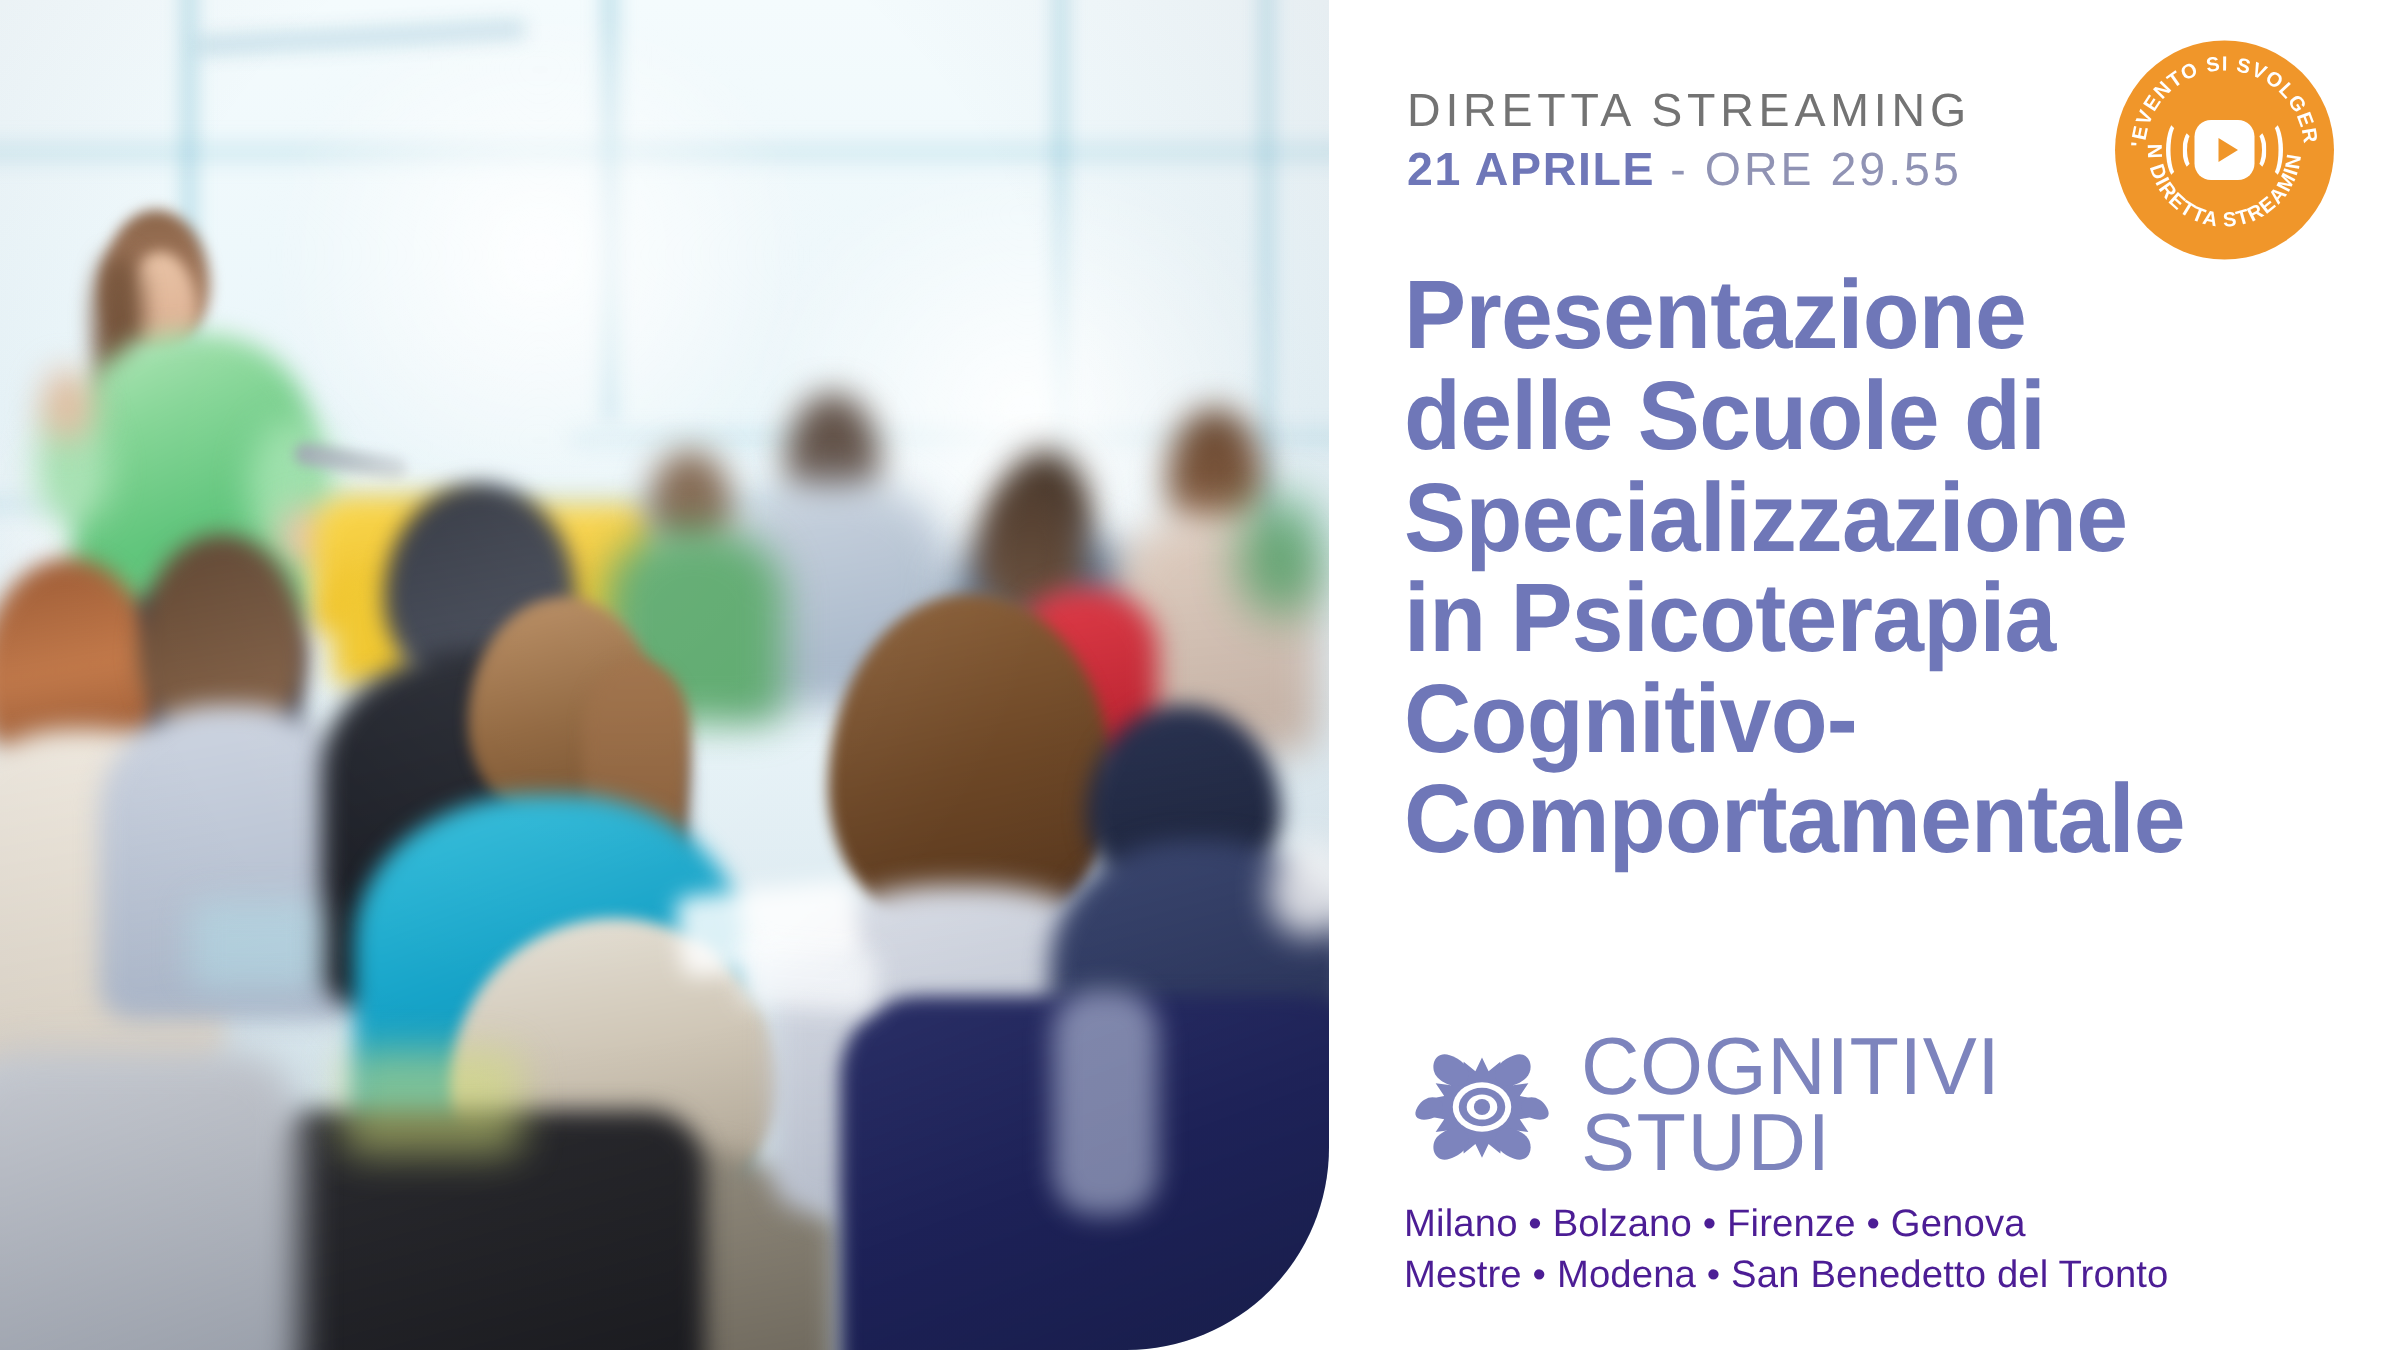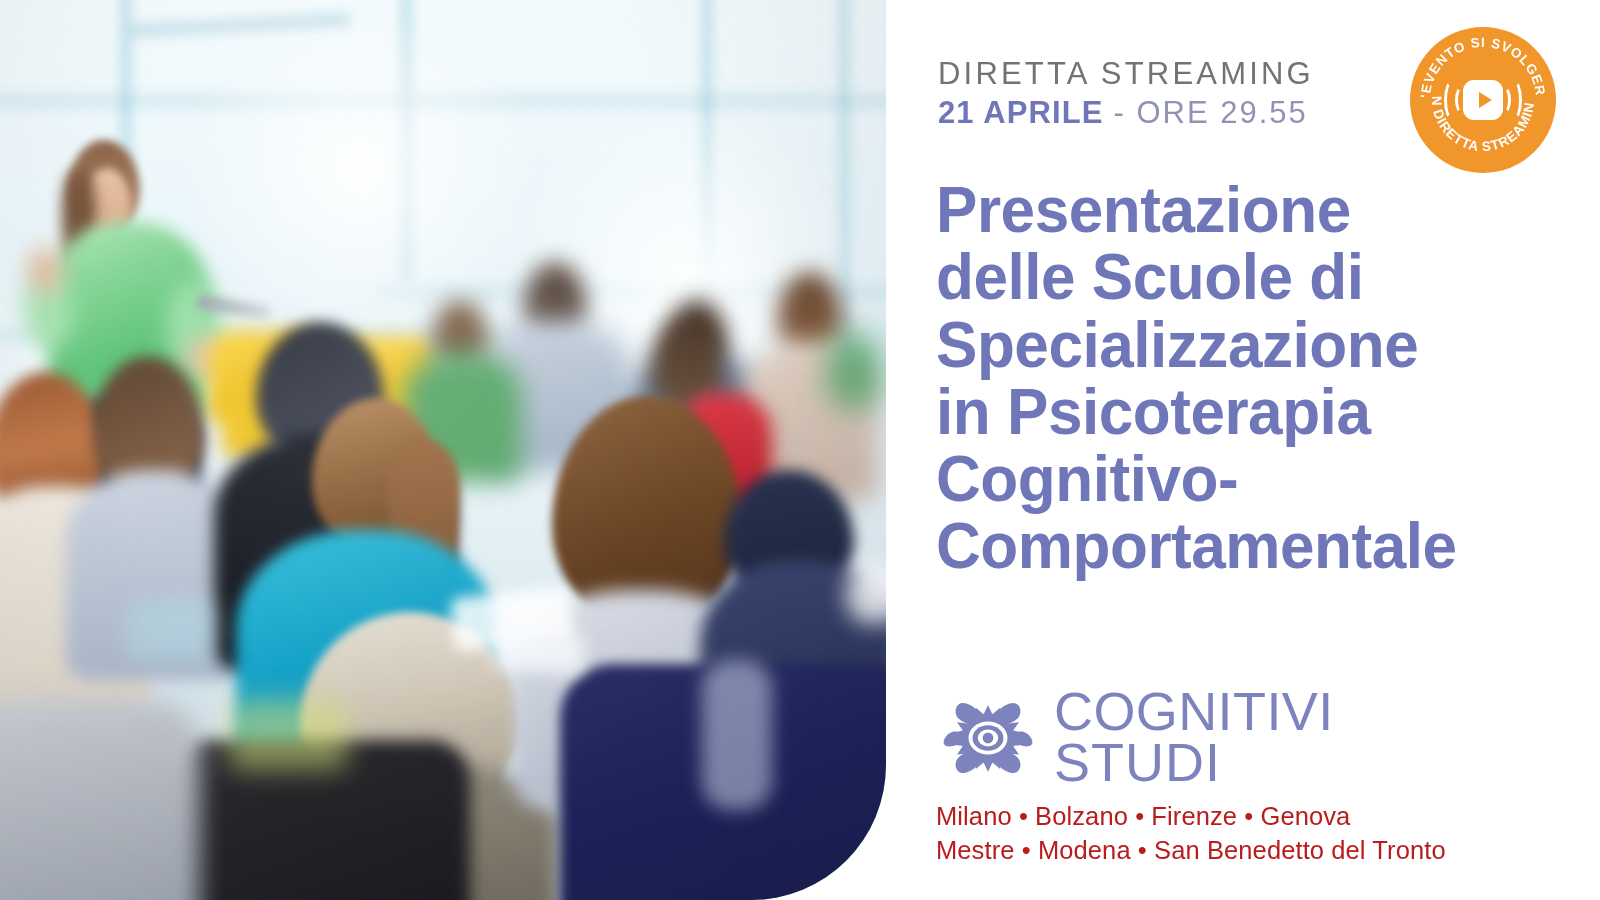--- a/index.html
+++ b/index.html
@@ -142,21 +142,21 @@
   .logo-words {
     margin-left:14px;
     font-size:54px; font-weight:400; line-height:0.94;
     letter-spacing:1.0px; color:#7d84bd;
   }
   .logo-words .w { display:block; white-space:nowrap; }
   .logo-words .w2 { letter-spacing:0.4px; }
   .cities {
     margin-top:11px;
     font-size:25.5px; font-weight:400; line-height:1.36;
-    color:#b91c1c; letter-spacing:0.1px;
+    color:#4c1d95; letter-spacing:0.1px;
   }
   .cities span { display:block; white-space:nowrap; }
 </style>
 </head>
 <body>
 
 <div class="banner">
 
   <div class="photo-panel">
     <div class="photo-stage">

